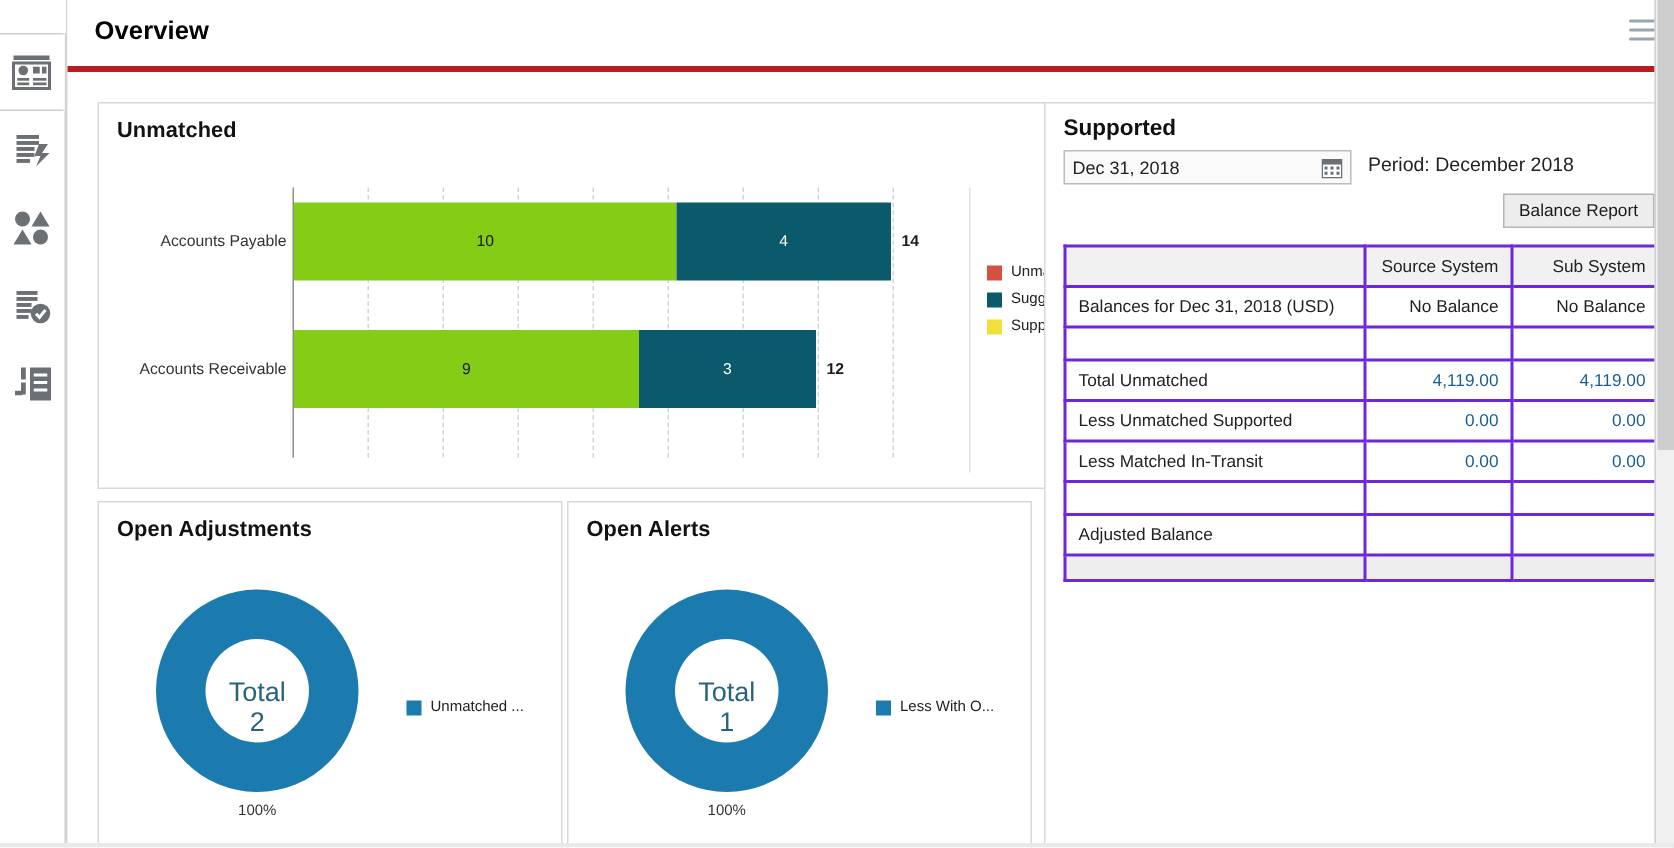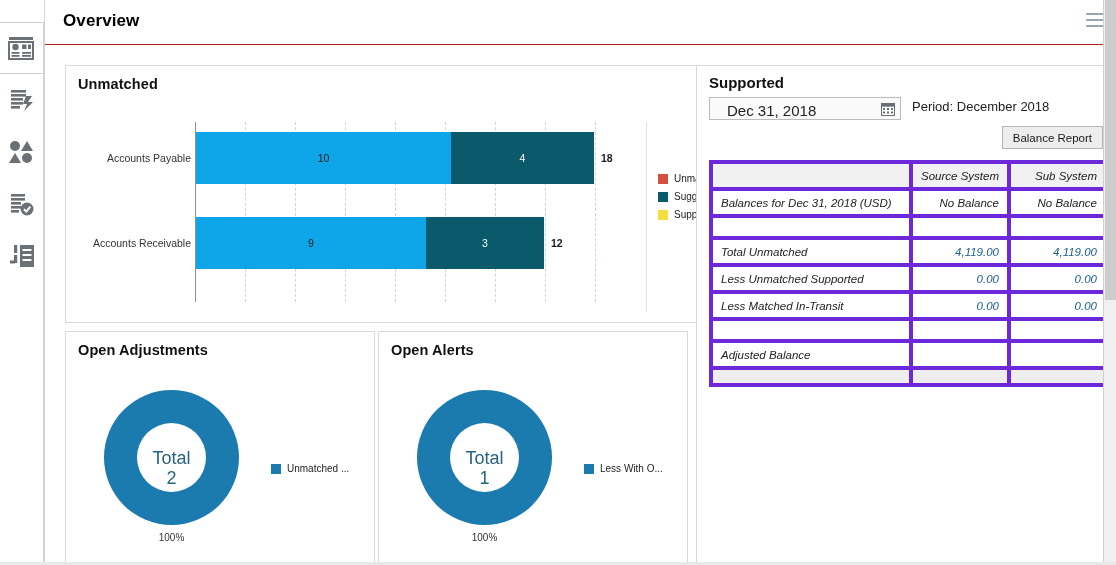--- a/index.html
+++ b/index.html
@@ -28,21 +28,21 @@
   }
   .rail-item svg{display:block;}
   .ic{fill:#6b7075;}
 
   
   .shell{
     position:absolute;left:44px;top:0;right:0;bottom:0;
     background:#ffffff;border-left:1px solid #d6d6d6;box-sizing:border-box;
   }
   .topbar{
-    position:relative;height:44px;border-bottom:1px solid #b91c1c;
+    position:relative;height:44px;border-bottom:4px solid #b91c1c;
     background:#ffffff;
   }
   .page-title{
     position:absolute;left:18px;top:11px;
     font-size:17px;font-weight:bold;color:#000;letter-spacing:.1px;
   }
   .hamburger{
     position:absolute;right:8px;top:13px;width:22px;height:16px;cursor:pointer;
   }
   .hamburger span{
@@ -69,21 +69,21 @@
   .cat-label{
     position:absolute;right:0;font-size:10.5px;color:#333;white-space:nowrap;
     text-align:right;
   }
   .bar{position:absolute;height:52px;}
   .seg{
     position:absolute;top:0;height:52px;
     display:flex;align-items:center;justify-content:center;
     font-size:10.5px;
   }
-  .seg.unmatched{background:#0ea5e9;color:#1a1a1a;}
+  .seg.unmatched{background:#84cc16;color:#1a1a1a;}
   .seg.suggested{background:#0a5a6c;color:#ffffff;}
   .bar-total{
     position:absolute;font-size:10.5px;font-weight:bold;color:#1a1a1a;
   }
   .legend{position:absolute;left:592px;top:105px;}
   .legend-row{display:flex;align-items:center;height:15px;margin-bottom:3px;}
   .swatch{width:10px;height:10px;margin-right:6px;flex:none;}
   .legend-text{font-size:10px;color:#222;white-space:nowrap;}
   .legend-div{
     position:absolute;left:580px;top:56px;width:0;height:190px;border-left:1px solid #e0e0e0;
@@ -109,39 +109,39 @@
   .donut-legend{position:absolute;left:205px;top:131px;display:flex;align-items:center;}
 
   
   #balancing{left:651px;top:20px;width:420px;height:521px;}
   .bal-title{position:absolute;left:12px;top:8px;font-size:15px;font-weight:bold;color:#111;}
   .datefield{
     position:absolute;left:12px;top:31px;width:192px;height:23px;
     border:1px solid #bcbcbc;background:#fafafa;box-sizing:border-box;
   }
   .datefield .dv{
-    position:absolute;left:17px;top:4px;font-size:15px;color:#222;text-align:right;
+    position:absolute;left:5px;top:4px;font-size:12px;color:#222;text-align:right;
   }
   .cal-icon{position:absolute;right:5px;top:4px;}
   .period{
     position:absolute;left:215px;top:33px;font-size:13px;color:#222;white-space:nowrap;
   }
   .bal-report{
     position:absolute;right:12px;top:60px;height:23px;padding:0 10px;
     border:1px solid #b5b5b5;background:#ededed;
     font-size:11.5px;color:#1a1a1a;line-height:22px;cursor:pointer;
     font-family:"Liberation Sans", sans-serif;
   }
   table.bal{
     position:absolute;left:12px;top:94px;width:396px;border-collapse:collapse;
     table-layout:fixed;
   }
   table.bal th,table.bal td{
-    border:4px solid #6d28d9;font-weight:normal;font-size:11.5px;color:#222;
-    padding:0 8px;height:27px;box-sizing:border-box;font-style:italic;
+    border:2px solid #6d28d9;font-weight:normal;font-size:11.5px;color:#222;
+    padding:0 8px;height:27px;box-sizing:border-box;
   }
   table.bal th{background:#f1f1f1;text-align:right;color:#222;}
   table.bal th.lead{background:#f1f1f1;}
   table.bal td.lead{text-align:left;}
   table.bal td.num{text-align:right;}
   table.bal td.link{text-align:right;color:#1a5d8f;}
   table.bal tr.spacer td{height:22px;}
   table.bal tr.foot td{background:#eeeeee;height:17px;}
   .col-lead{width:200px;}
   .col-sys{width:98px;}
@@ -258,21 +258,21 @@
           <div class="gl" style="left:479px"></div>
           <div class="gl" style="left:529px"></div>
 
           <div class="cat-label" style="top:40px;width:120px;left:5px">Accounts Payable</div>
           <div class="cat-label" style="top:125px;width:120px;left:5px">Accounts Receivable</div>
 
           <div class="bar" style="left:130px;top:20px;width:398px">
             <div class="seg unmatched" style="left:0;width:255px">10</div>
             <div class="seg suggested" style="left:255px;width:143px">4</div>
           </div>
-          <div class="bar-total" style="left:535px;top:40px">18</div>
+          <div class="bar-total" style="left:535px;top:40px">14</div>
 
           <div class="bar" style="left:130px;top:105px;width:348px">
             <div class="seg unmatched" style="left:0;width:230px">9</div>
             <div class="seg suggested" style="left:230px;width:118px">3</div>
           </div>
           <div class="bar-total" style="left:485px;top:125px">12</div>
         </div>
 
         <div class="legend-div"></div>
         <div class="legend">

